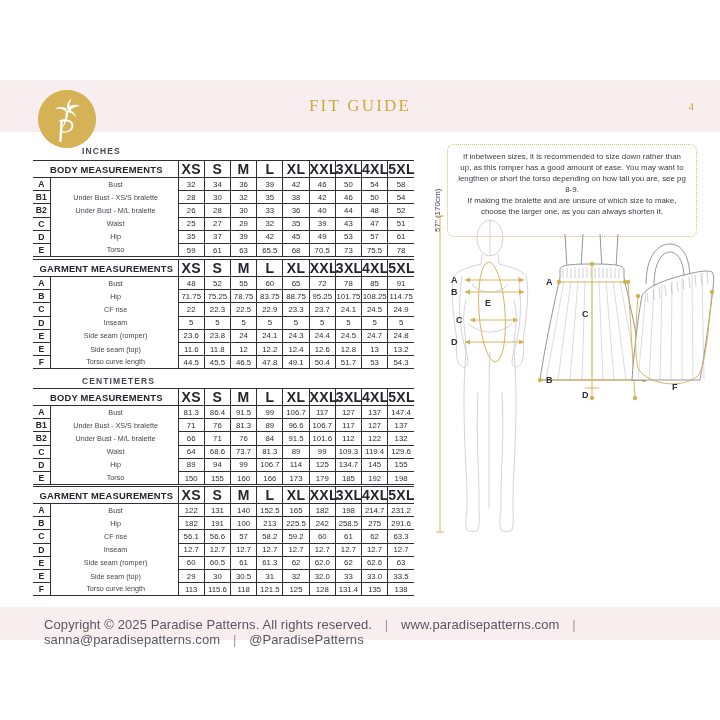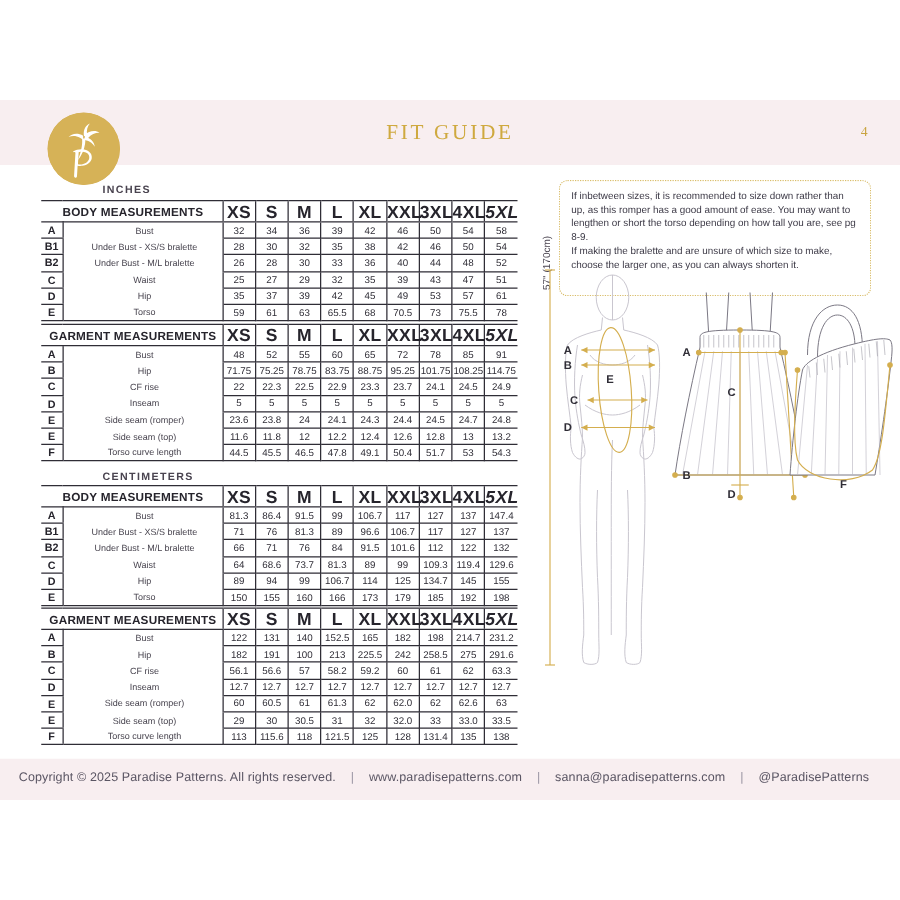--- a/index.html
+++ b/index.html
@@ -116,21 +116,20 @@
     text-align: center;
     padding-left: 2px;
     letter-spacing: 0.2px;
   }
   table.meas thead th.th-size {
     border-left: 0.7px solid #2f2d36;
     font-size: 14px;
   }
   table.meas thead th.th-size.last {
     border-right: none;
-    font-style: italic;
   }
 
   table.meas td.c-key {
     border-left: none;
     border-right: none;
     font-weight: bold;
     font-size: 8.6px;
     text-align: center;
     color: #26242c;
   }
@@ -160,20 +159,21 @@
   .note-box {
     position: absolute;
     left: 447px;
     top: 144px;
     width: 250px;
     box-sizing: border-box;
     border: 1.4px dotted #d9bd6a;
     border-radius: 7px;
     padding: 7px 9px 19px 9px;
     background: #ffffff;
+    text-align: center;
   }
   .note-box p {
     margin: 0;
     font-size: 7.9px;
     line-height: 1.38;
     color: #3c3946;
   }
 
   
   .illus {
@@ -204,23 +204,23 @@
     width: 720px;
     height: 33px;
     background: #f8eef0;
   }
   .footer-inner {
     position: absolute;
     left: 0;
     top: 617px;
     width: 720px;
     text-align: left;
-    padding-left: 15px;
+    padding-left: 44px;
     box-sizing: border-box;
-    font-size: 10px;
+    font-size: 13px;
     color: #5a5563;
     letter-spacing: 0.1px;
   }
   .footer-inner span.sep { padding: 0 9px; color: #9b96a4; }
 </style>
 </head>
 <body>
 
 <div class="page">
 

